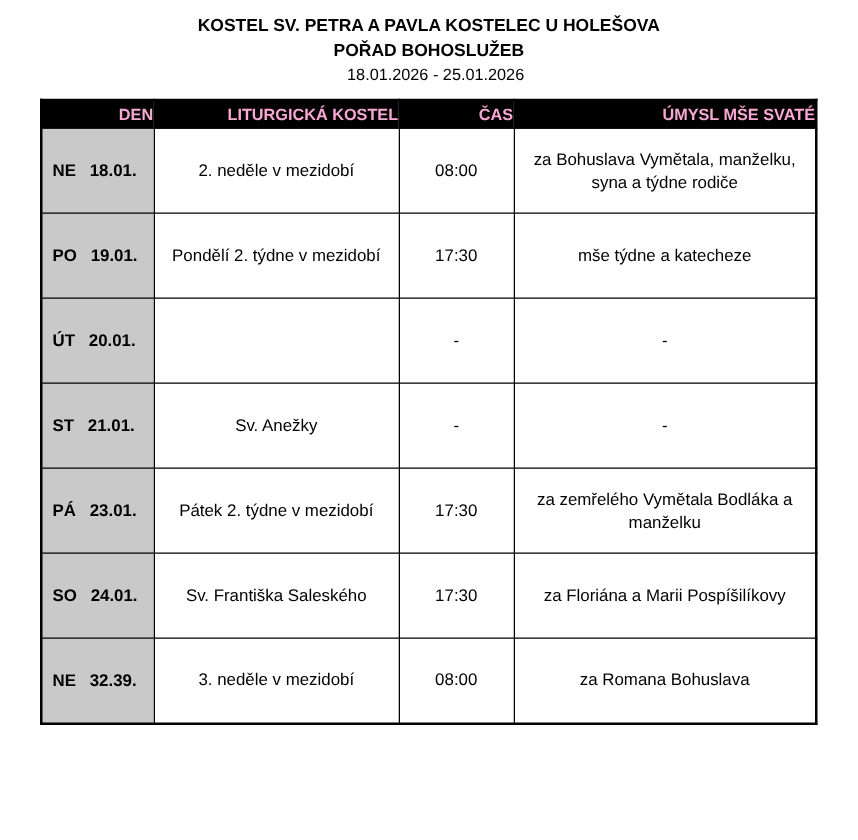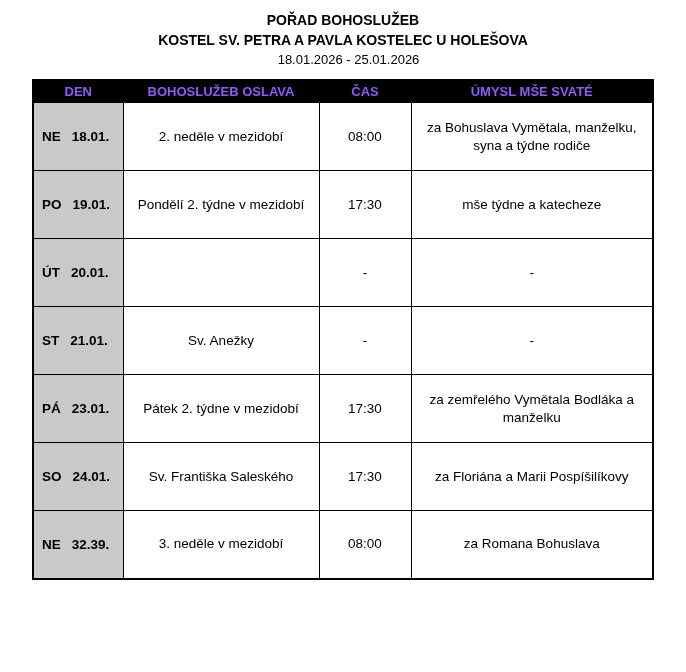--- a/index.html
+++ b/index.html
@@ -32,25 +32,25 @@
     width: 620px;
     margin: 9px auto 0 auto;
     border: 2px solid #000000;
   }
   table.schedule th,
   table.schedule td {
     border: 1px solid #000000;
   }
   thead th {
     background: #000000;
-    color: #8b5cf6;
+    color: #f9a8d4;
     font-size: 13px;
     font-weight: bold;
     padding: 3px 0;
-    text-align: center;
+    text-align: right;
   }
   col.c-den  { width: 90px; }
   col.c-osl  { width: 196px; }
   col.c-cas  { width: 92px; }
   col.c-umy  { width: 242px; }
   tbody tr { height: 68px; }
   td.den {
     background: #c9c9c9;
     font-weight: bold;
     font-size: 13.5px;
@@ -67,36 +67,36 @@
     vertical-align: middle;
     font-size: 13.5px;
     padding: 0 8px;
     line-height: 18px;
   }
 </style>
 </head>
 <body>
 
 <div class="titles">
+  <div class="title-line">KOSTEL SV. PETRA A PAVLA KOSTELEC U HOLEŠOVA</div>
   <div class="title-line">POŘAD BOHOSLUŽEB</div>
-  <div class="title-line">KOSTEL SV. PETRA A PAVLA KOSTELEC U HOLEŠOVA</div>
   <div class="date-line">18.01.2026 - 25.01.2026</div>
 </div>
 
 <table class="schedule">
   <colgroup>
     <col class="c-den">
       <col class="c-osl">
       <col class="c-cas">
       <col class="c-umy">
   </colgroup>
   <thead>
     <tr>
       <th>DEN</th>
-      <th>BOHOSLUŽEB OSLAVA</th>
+      <th>LITURGICKÁ KOSTEL</th>
       <th>ČAS</th>
       <th>ÚMYSL MŠE SVATÉ</th>
     </tr>
   </thead>
   <tbody>
     <tr>
       <td class="den">
         <div class="den-wrap">
           <span>NE</span>
           <span>18.01.</span>

